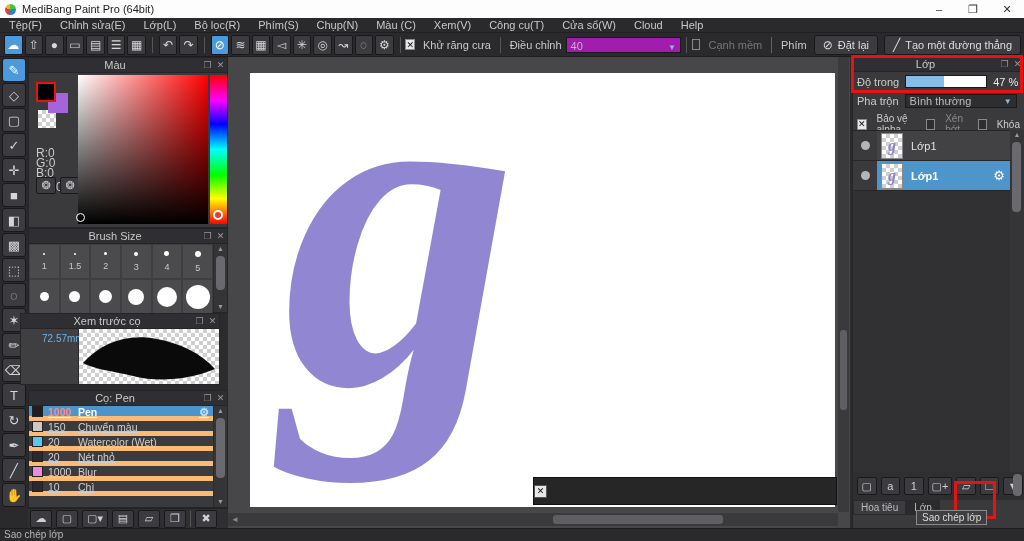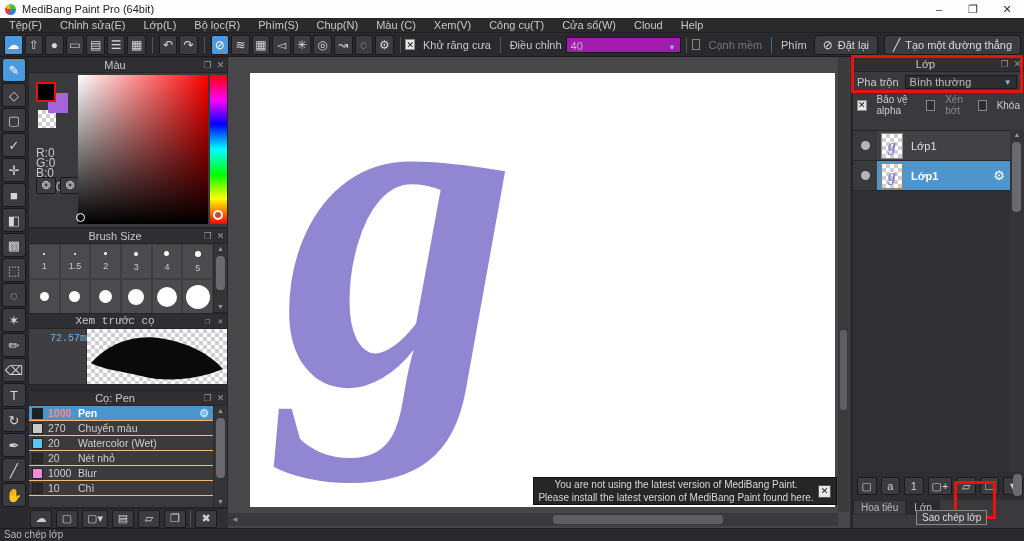--- a/index.html
+++ b/index.html
@@ -67,21 +67,21 @@
   .vs-arrow { width:100%; height:10px; color:#999; font-size:7px; text-align:center; line-height:10px; }
   .vs-thumb { position:absolute; left:2px; width:9px; background:#6a6a6e; border-radius:4px; }
 
   
   #pv-side { position:absolute; left:0; top:15px; width:58px; bottom:0; background:#3f3f42; border-right:1px solid #2a2a2c;padding-left:17px; }
   #pv-size { color:#6db3e8; font-size:10px; padding:4px 0 0 4px; }
   #pv-area { position:absolute; left:58px; top:15px; right:0; bottom:0; }
 
   
   #brush-list { position:absolute; left:0; top:15px; right:14px; bottom:0; overflow:hidden; }
-  .brush-row { height:15px; display:flex; align-items:center; border-bottom:1px solid #fdba74; background:#3b3b3e; color:#cfcfcf; font-size:10.5px; }
+  .brush-row { height:15px; display:flex; border-bottom:5px solid #fdba74; background:#3b3b3e; color:#cfcfcf; font-size:10.5px;text-decoration:underline; }
   .brush-row.selected { background:#4c94cc; color:#fff; font-weight:bold; }
   .brush-swatch { width:11px; height:11px; margin:0 5px 0 3px; border:1px solid #222; }
   .brush-size { width:30px; }
   .brush-row.selected .brush-size { color:#ff8a8a; }
   .brush-gear { margin-left:auto; margin-right:4px; color:#bfe3ff; font-size:11px; }
 
   
   .footer-strip { position:absolute; display:flex; align-items:center; background:#2f2f32; border-top:1px solid #222; }
   .f-btn { width:22px; height:18px; margin:0 2px; background:#3c3c40; border:1px solid #19191c; border-radius:2px; color:#d0d0d0; font-size:11px; display:flex; align-items:center; justify-content:center; white-space:nowrap; }
 
@@ -343,21 +343,21 @@
           <span class="dot" style="width:24px;height:24px"></span>
         </div>
     </div>
     <div class="vscroll" style="top:15px; bottom:0;">
       <div class="vs-arrow">▲</div>
       <div class="vs-thumb" style="top:12px; height:34px;"></div>
       <div class="vs-arrow" style="position:absolute;bottom:0">▼</div>
     </div>
   </div>
 
-  <div class="panel" id="preview-panel" style="left:28px; top:313px; width:200px; height:72px;font-family:Liberation Mono, monospace;">
+  <div class="panel" id="preview-panel" style="left:20px; top:313px; width:200px; height:72px;">
     <div class="panel-header">
       <span class="panel-title">Xem trước cọ</span>
       <span class="ph-icon">❐</span>
       <span class="ph-icon">✕</span>
     </div>
     <div id="pv-side">
       <div id="pv-size">72.57mm</div>
     </div>
     <div id="pv-area" class="checker">
       <svg width="140" height="56" viewBox="0 0 140 56">
@@ -374,21 +374,21 @@
     </div>
     <div id="brush-list">
       <div class="brush-row selected">
         <span class="brush-swatch" style="background:#1f1f22"></span>
         <span class="brush-size">1000</span>
         <span>Pen</span>
         <span class="brush-gear">⚙</span>
       </div>
       <div class="brush-row">
         <span class="brush-swatch" style="background:#c9c9c9"></span>
-        <span class="brush-size">270</span>
+        <span class="brush-size">150</span>
         <span>Chuyển màu</span>
       </div>
       <div class="brush-row">
         <span class="brush-swatch" style="background:#58c8f0"></span>
         <span class="brush-size">20</span>
         <span>Watercolor (Wet)</span>
       </div>
       <div class="brush-row">
         <span class="brush-swatch" style="background:#2a2a2d"></span>
         <span class="brush-size">20</span>
@@ -430,33 +430,36 @@
       </svg>
     </div>
     <div id="canvas-vscroll">
       <div id="canvas-vthumb"></div>
     </div>
     <div id="canvas-hscroll">
       <span class="h-arrow">◄</span>
       <div id="canvas-hthumb"></div>
     </div>
     <div id="notification">
-      <div id="notif-text">
-        <div>You are not using the latest version of MediBang Paint.</div>
-        <div>Please install the latest version of MediBang Paint found here.</div>
-      </div>
       <span id="notif-close">✕</span>
     </div>
   </div>
 
   <div id="layers-panel">
     <div id="lp-header" class="panel-header">
       <span class="panel-title">Lớp</span>
       <span class="ph-icon">❐</span>
       <span class="ph-icon">✕</span>
+    </div>
+    <div class="lp-row">
+      <span>Độ trong</span>
+      <div id="opacity-slider">
+        <div id="opacity-fill"></div>
+      </div>
+      <span id="opacity-value">47 %</span>
     </div>
     <div class="lp-row">
       <span>Pha trộn</span>
       <div id="blend-select">
         <span>Bình thường</span>
         <span class="arrow">▼</span>
       </div>
     </div>
     <div id="lp-checks">
       <span class="chk checked"></span>

